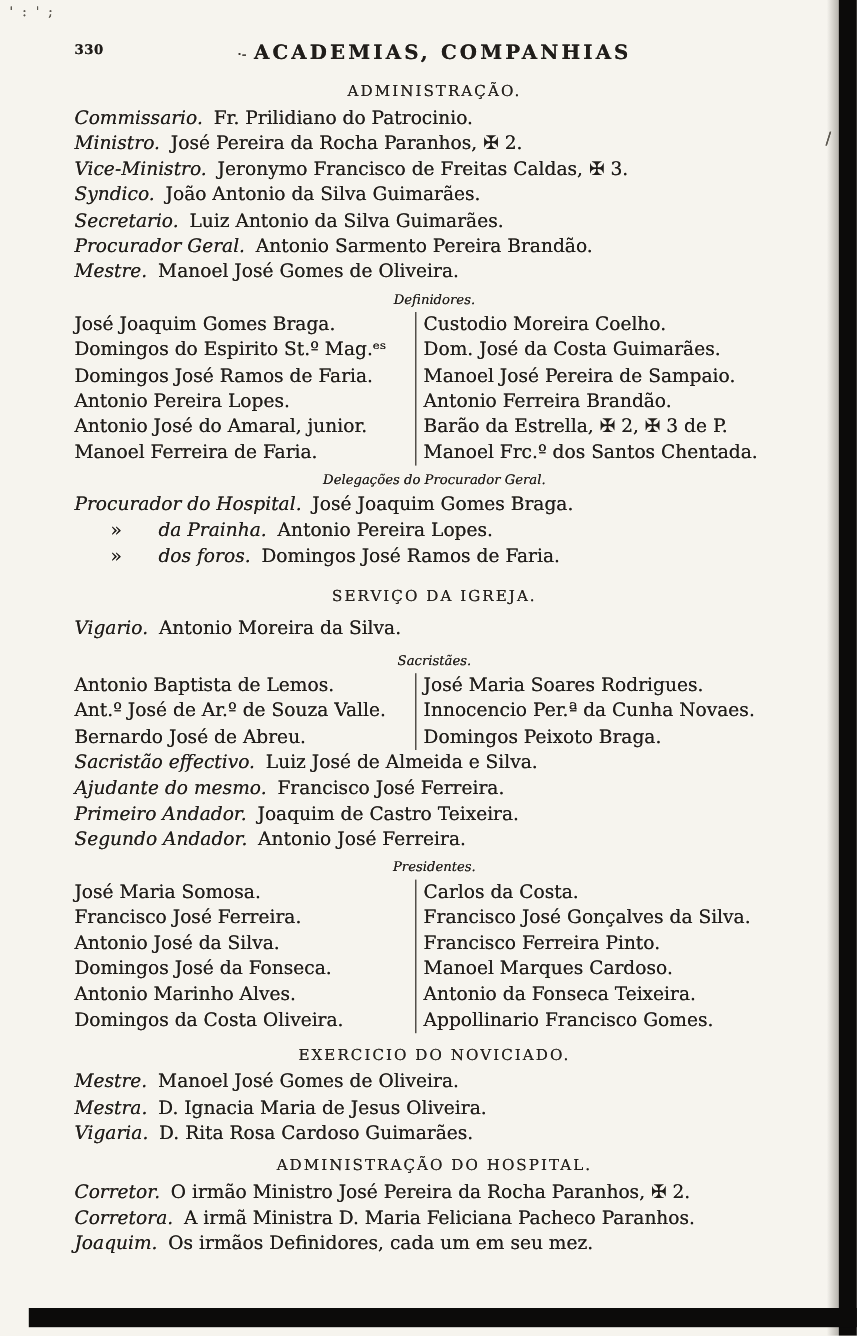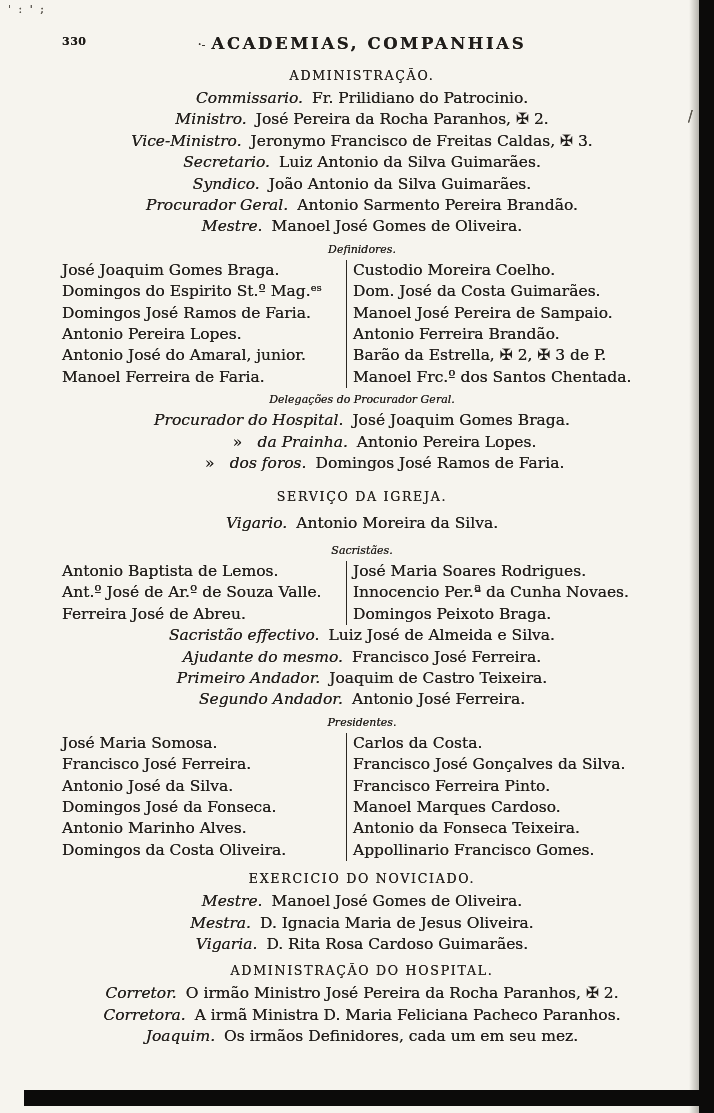--- a/index.html
+++ b/index.html
@@ -16,21 +16,21 @@
     background:linear-gradient(to left, rgba(60,55,48,.35), rgba(60,55,48,0));}
   .artifact{position:absolute;color:#5f5b52;font-size:11px;letter-spacing:2px;}
   .page-inner{position:absolute;top:34px;left:62px;width:600px;}
   .header-row{position:relative;height:26px;text-align:center;}
   .page-number{position:absolute;left:0;top:1px;font-weight:bold;font-size:11px;letter-spacing:.5px;}
   .header-dots{color:#3a362f;font-size:12px;margin-right:6px;}
   .page-header-title{font-weight:bold;font-size:16.5px;letter-spacing:2.6px;}
   .doc-title{text-align:center;font-weight:bold;font-size:15.5px;margin:2px 0 0;letter-spacing:.2px;}
   .sc-heading{text-align:center;font-size:12.6px;letter-spacing:1.7px;margin:8px 0 5px;font-weight:500;color:#26221e;}
   .subhead{text-align:center;font-style:italic;font-size:11px;margin:5px 0 4px;}
-  .entry{margin:0;font-size:15.5px;line-height:21.4px;white-space:nowrap;text-align:center;}
+  .entry{margin:0;font-size:15.5px;line-height:21.4px;white-space:nowrap;}
   .role{font-style:italic;margin-right:9px;}
   .twocol{display:flex;font-size:15.5px;}
   .twocol .col{line-height:21.4px;}
   .twocol .col.left{flex:0 0 284px;}
   .twocol .col.right{border-left:1.4px solid #2b2722;padding-left:6px;flex:1;}
   .twocol p{margin:0;white-space:nowrap;}
   .ditto{display:inline-block;margin-left:30px;width:40px;font-size:15.5px;}
 </style>
 </head>
 <body>
@@ -45,22 +45,22 @@
     <span class="header-dots">·-</span><span class="page-header-title">ACADEMIAS, COMPANHIAS</span>
   </div>
 
 
   <p class="sc-heading">ADMINISTRAÇÃO.</p>
 
   <div>
     <p class="entry"><span class="role">Commissario.</span><span>Fr. Prilidiano do Patrocinio.</span></p>
     <p class="entry"><span class="role">Ministro.</span><span>José Pereira da Rocha Paranhos, ✠ 2.</span></p>
     <p class="entry"><span class="role">Vice-Ministro.</span><span>Jeronymo Francisco de Freitas Caldas, ✠ 3.</span></p>
+    <p class="entry"><span class="role">Syndico.</span><span>João Antonio da Silva Guimarães.</span></p>
     <p class="entry"><span class="role">Secretario.</span><span>Luiz Antonio da Silva Guimarães.</span></p>
-    <p class="entry"><span class="role">Syndico.</span><span>João Antonio da Silva Guimarães.</span></p>
     <p class="entry"><span class="role">Procurador Geral.</span><span>Antonio Sarmento Pereira Brandão.</span></p>
     <p class="entry"><span class="role">Mestre.</span><span>Manoel José Gomes de Oliveira.</span></p>
   </div>
 
   <p class="subhead">Definidores.</p>
 
   <div class="twocol">
     <div class="col left">
       <p>José Joaquim Gomes Braga.</p>
       <p>Domingos do Espirito St.º Mag.ᵉˢ</p>
@@ -90,21 +90,21 @@
   <p class="sc-heading" style="margin-top:14px;margin-bottom:9px;">SERVIÇO DA IGREJA.</p>
 
   <p class="entry"><span class="role">Vigario.</span><span>Antonio Moreira da Silva.</span></p>
 
   <p class="subhead" style="margin-top:10px;">Sacristães.</p>
 
   <div class="twocol">
     <div class="col left">
       <p>Antonio Baptista de Lemos.</p>
       <p>Ant.º José de Ar.º de Souza Valle.</p>
-      <p>Ferreira José de Abreu.</p>
+      <p>Bernardo José de Abreu.</p>
     </div>
     <div class="col right">
       <p>José Maria Soares Rodrigues.</p>
       <p>Innocencio Per.ª da Cunha Novaes.</p>
       <p>Domingos Peixoto Braga.</p>
     </div>
   </div>
 
   <div>
     <p class="entry"><span class="role">Sacristão effectivo.</span><span>Luiz José de Almeida e Silva.</span></p>

